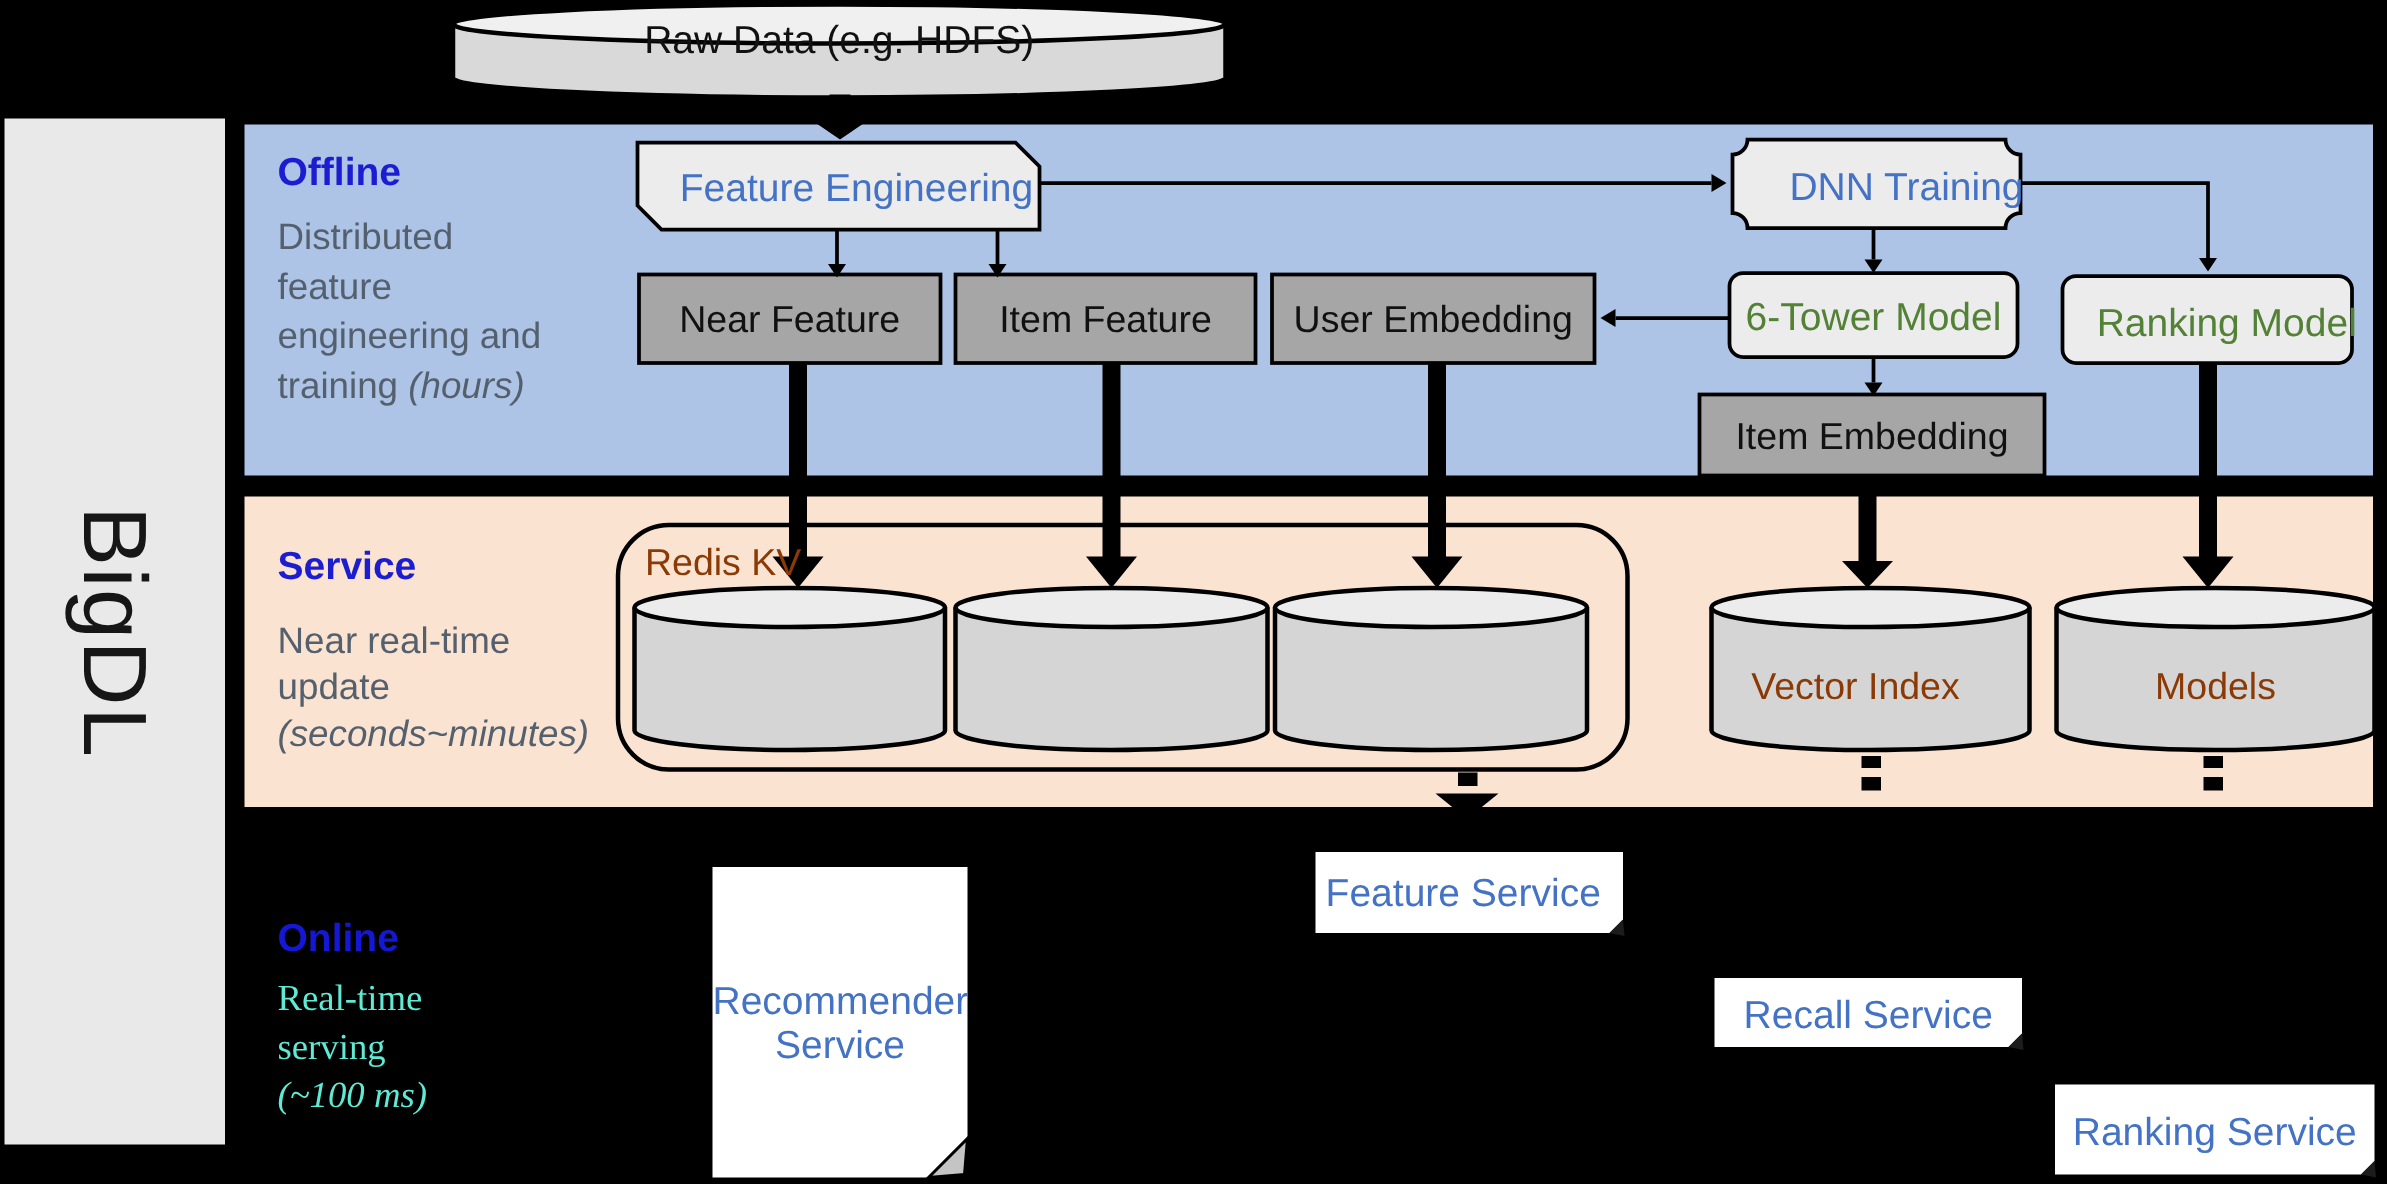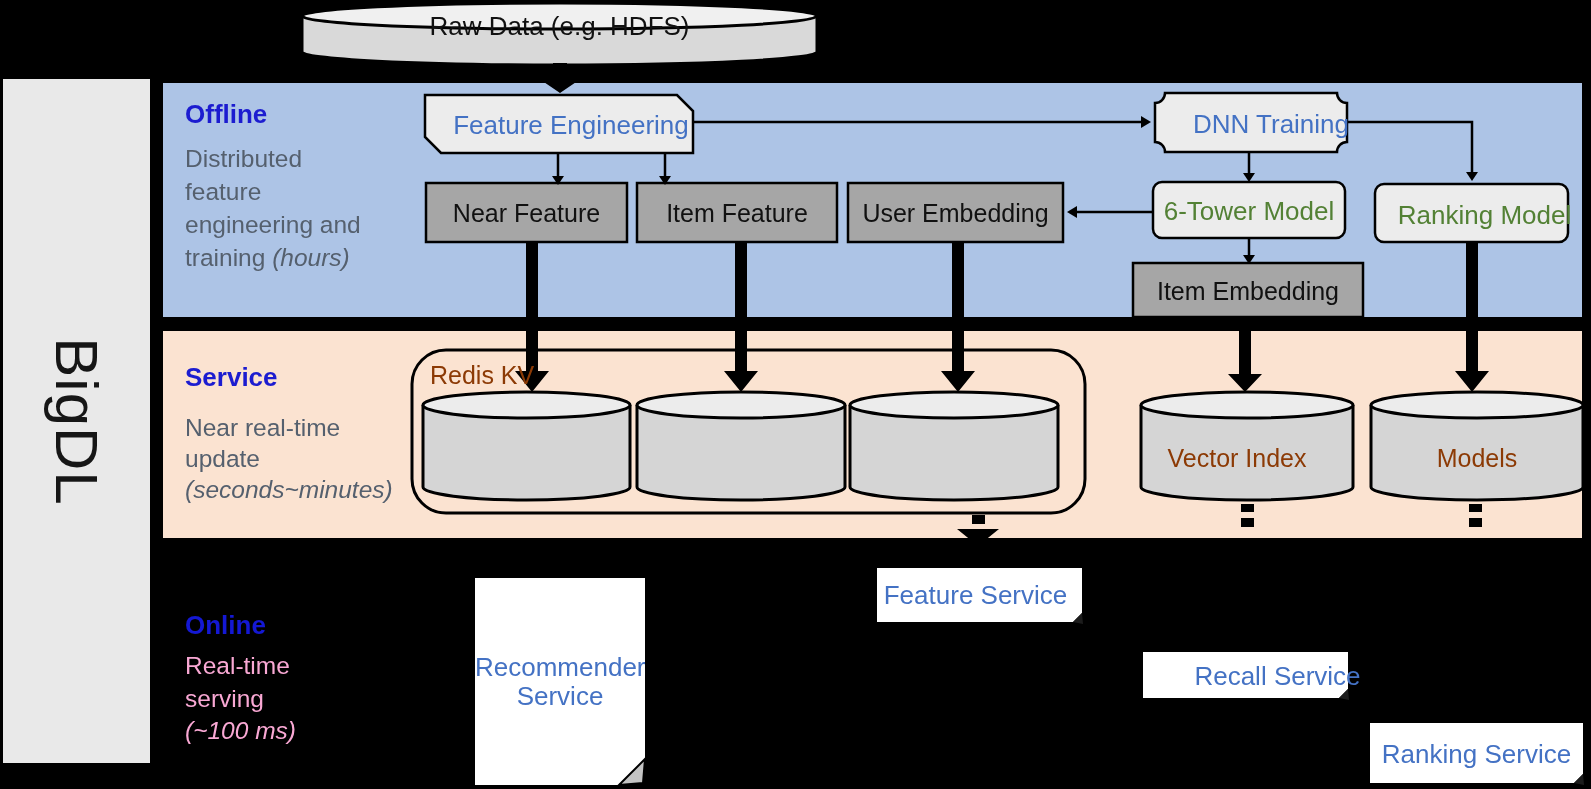--- a/index.html
+++ b/index.html
@@ -4,21 +4,21 @@
 <style>
   html,body{margin:0;padding:0;background:#000;}
   .stage{position:relative;width:1591px;height:789px;background:#000;overflow:hidden;
          font-family:"Liberation Sans",sans-serif;}
   .stage svg{position:absolute;left:0;top:0;}
   .lbl{position:absolute;color:#111;white-space:nowrap;}
   .ctr{text-align:center;}
   .lane-title{font-size:26px;font-weight:700;color:#1c1cd0;}
   .lane-desc{font-size:24.5px;color:#55606e;line-height:33px;}
   .lane-desc.nl{line-height:31px;}
-  .lane-desc.ol{line-height:32.5px;color:#f9a8d4;}
+  .lane-desc.ol{line-height:32.5px;color:#5eead4;font-family:Liberation Serif, serif;}
   .node-blue{color:#4472c4;}
   .node-green{color:#538135;}
   .node-brown{color:#8c3a05;}
   .f26{font-size:26px;} .f25{font-size:25px;}
   .brand-wrap{position:absolute;left:3px;top:79px;width:147px;height:684px;
               display:flex;align-items:center;justify-content:center;}
   .brand{font-size:60px;color:#161616;transform:rotate(90deg);letter-spacing:1px;}
   .rec-label{line-height:29px;}
   i{font-style:italic;}
 </style>
@@ -144,16 +144,16 @@
     <div>Real-time</div>
     <div>serving</div>
     <div><i>(~100 ms)</i></div>
   </div>
 
   <div class="lbl ctr f26 node-blue rec-label" style="left:475px;top:653px;width:170px;white-space:normal;">
     <div>Recommender</div>
     <div>Service</div>
   </div>
   <div class="lbl ctr f26 node-blue" style="left:877px;top:580px;width:197px;">Feature Service</div>
-  <div class="lbl ctr f26 node-blue" style="left:1143px;top:661px;width:205px;padding-left:32px;">Recall Service</div>
+  <div class="lbl ctr f26 node-blue" style="left:1143px;top:661px;width:205px;">Recall Service</div>
   <div class="lbl ctr f26 node-blue" style="left:1370px;top:739px;width:213px;">Ranking Service</div>
 
 </div>
 
 </body></html>

